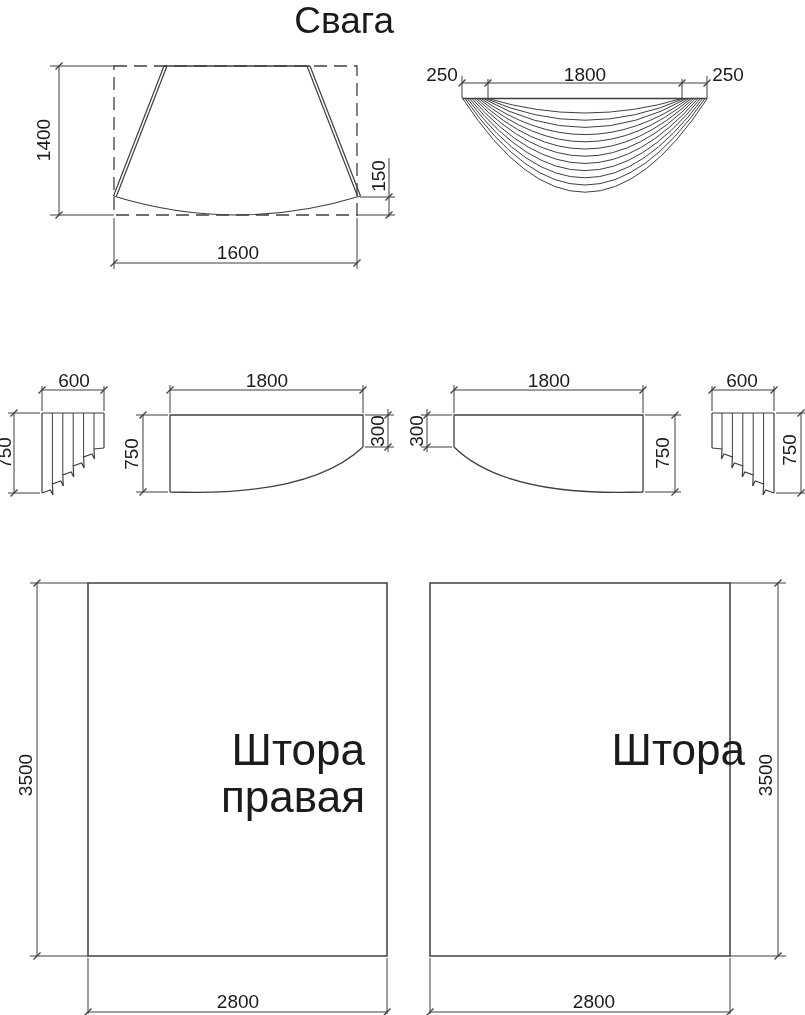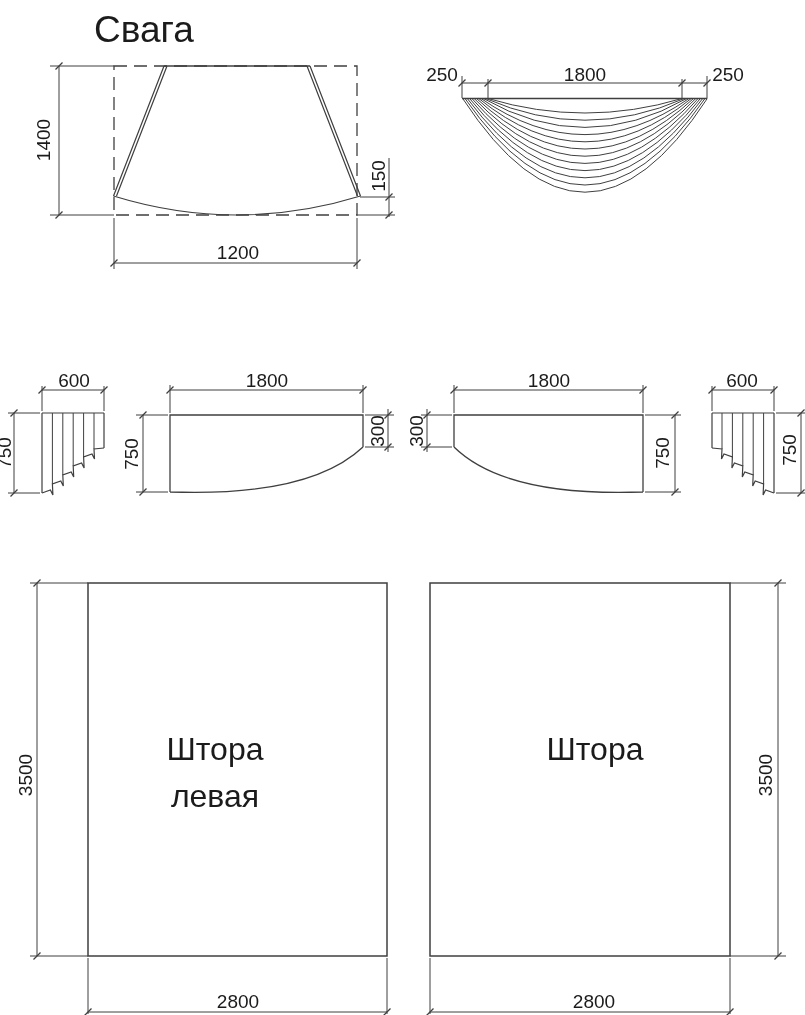--- a/index.html
+++ b/index.html
@@ -4,22 +4,22 @@
 <style>
   html,body{margin:0;padding:0;background:#ffffff;}
   #canvas{
     position:relative;width:805px;height:1015px;background:#ffffff;overflow:hidden;
     font-family:"Liberation Sans","DejaVu Sans",sans-serif;color:#1b1b1b;
   }
   #drawing{position:absolute;left:0;top:0;}
   .lbl{position:absolute;color:#1b1b1b;white-space:nowrap;}
   .dim-label{width:80px;font-size:19px;line-height:22px;text-align:center;}
   .v{transform:rotate(-90deg);}
-  .title{width:300px;font-size:37px;line-height:42px;text-align:left;margin-top:9px;}
-  .curtain-label{width:300px;font-size:32px;line-height:47px;text-align:center;}
+  .title{width:300px;font-size:37px;line-height:42px;text-align:right;}
+  .curtain-label{width:300px;font-size:44px;line-height:47px;text-align:right;}
 </style>
 </head>
 <body>
 
 <div id="canvas">
 
   <svg id="drawing" width="805" height="1015" viewBox="0 0 805 1015" fill="none" stroke="#3f3f3f">
 
     <g>
       <rect x="114" y="66" width="243" height="149" stroke-width="1.3" stroke-dasharray="13 7"></rect>
@@ -104,41 +104,41 @@
       M671.5,418.5 L678.5,411.5 M671.5,495.5 L678.5,488.5
       M797.5,416.5 L804.5,409.5 M797.5,496.5 L804.5,489.5
       M33.5,586.5 L40.5,579.5 M33.5,959.5 L40.5,952.5
       M774.5,586.5 L781.5,579.5 M774.5,959.5 L781.5,952.5"></path>
   </svg>
 
   <div class="lbl title" style="left:94px;top:0px">Свага</div>
 
   <div class="lbl dim-label v" style="left:4px;top:129px">1400</div>
   <div class="lbl dim-label v" style="left:339px;top:165px">150</div>
-  <div class="lbl dim-label" style="left:198px;top:242px">1200</div>
+  <div class="lbl dim-label" style="left:198px;top:242px">1600</div>
 
   <div class="lbl dim-label" style="left:402px;top:64px">250</div>
   <div class="lbl dim-label" style="left:545px;top:64px">1800</div>
   <div class="lbl dim-label" style="left:688px;top:64px">250</div>
 
   <div class="lbl dim-label" style="left:34px;top:370px">600</div>
   <div class="lbl dim-label v" style="left:-35px;top:442px">750</div>
   <div class="lbl dim-label" style="left:227px;top:370px">1800</div>
   <div class="lbl dim-label v" style="left:92px;top:443px">750</div>
   <div class="lbl dim-label v" style="left:338px;top:420px">300</div>
 
   <div class="lbl dim-label v" style="left:377px;top:420px">300</div>
   <div class="lbl dim-label" style="left:509px;top:370px">1800</div>
   <div class="lbl dim-label v" style="left:623px;top:442px">750</div>
   <div class="lbl dim-label" style="left:702px;top:370px">600</div>
   <div class="lbl dim-label v" style="left:750px;top:439px">750</div>
 
   <div class="lbl curtain-label" style="left:65px;top:726px">
     <div>Штора</div>
-    <div>левая</div>
+    <div>правая</div>
   </div>
   <div class="lbl curtain-label" style="left:445px;top:726px">
     <div>Штора</div>
   </div>
 
   <div class="lbl dim-label v" style="left:-14px;top:764px">3500</div>
   <div class="lbl dim-label" style="left:198px;top:991px">2800</div>
   <div class="lbl dim-label v" style="left:726px;top:764px">3500</div>
   <div class="lbl dim-label" style="left:554px;top:991px">2800</div>
 

